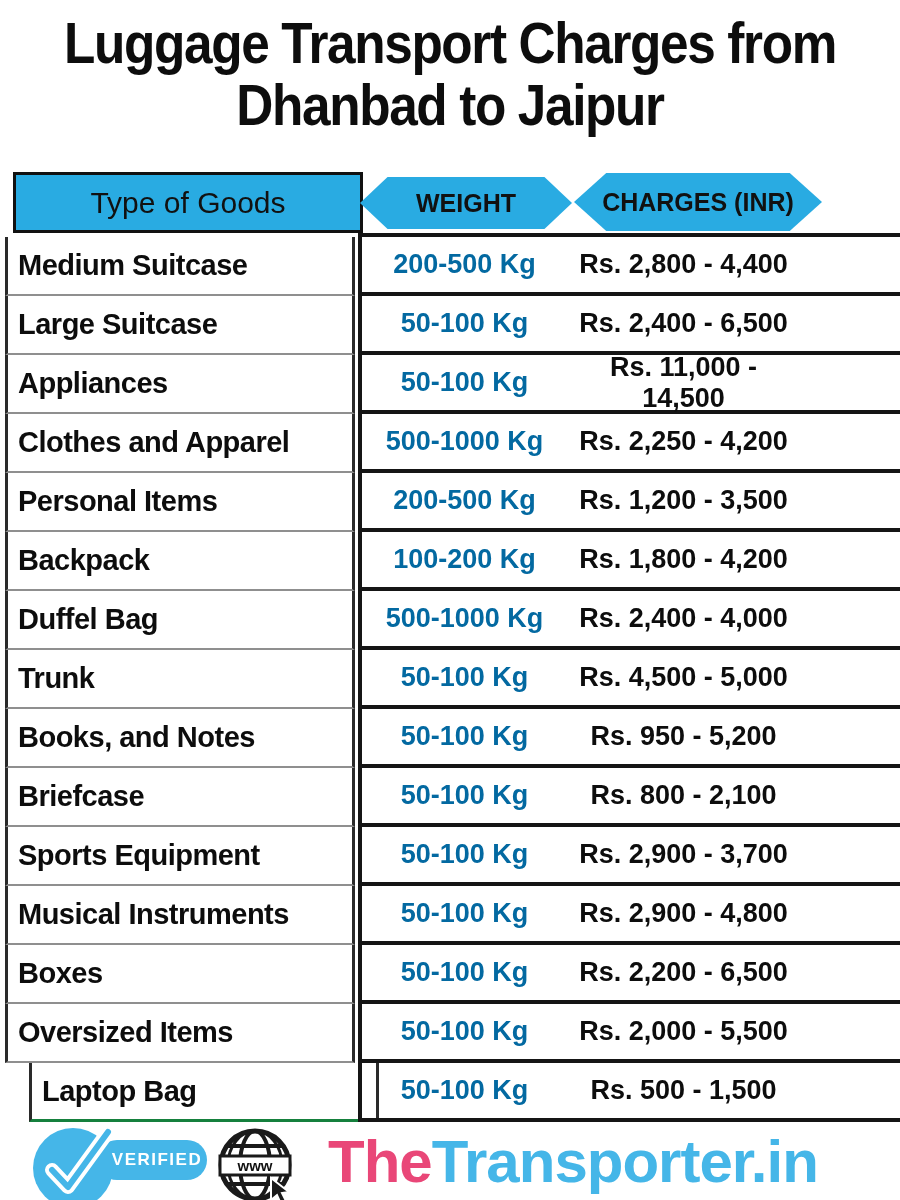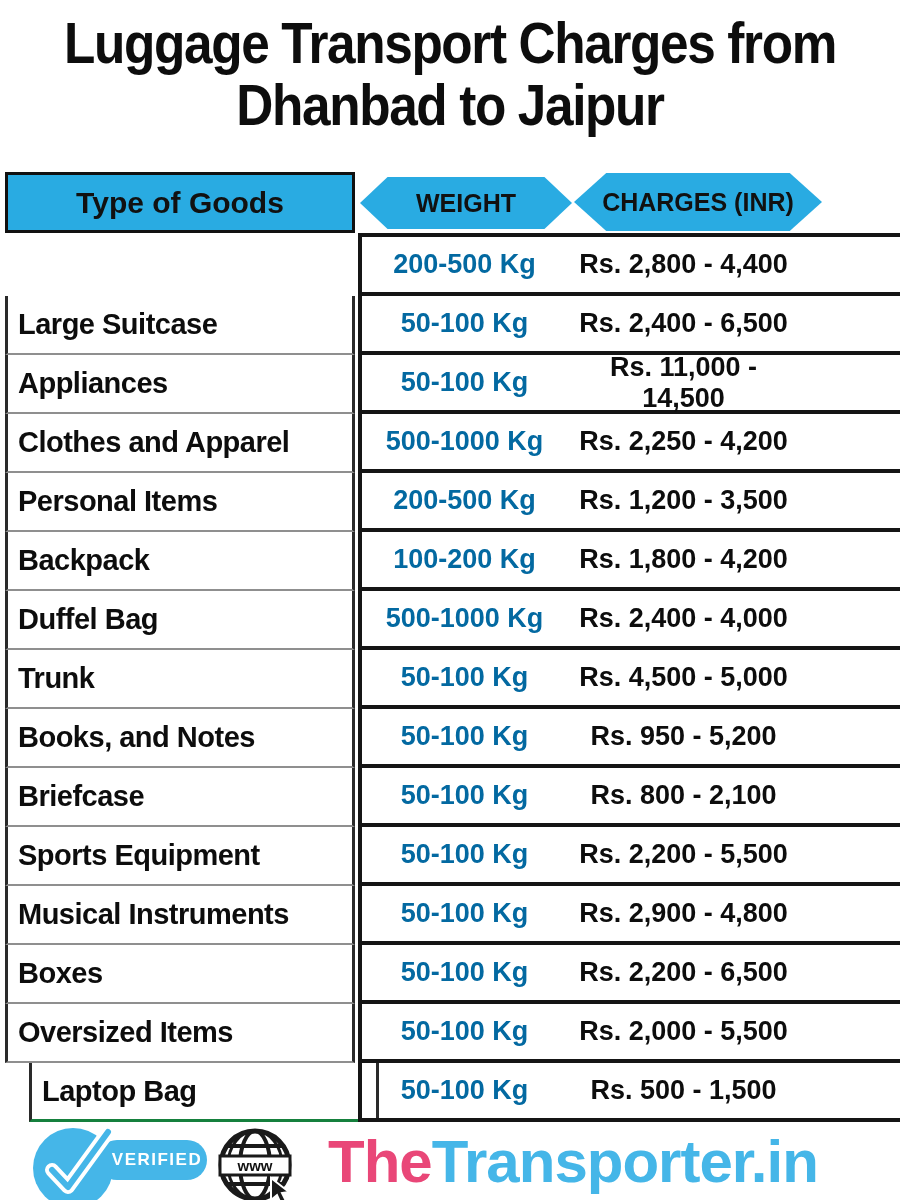--- a/index.html
+++ b/index.html
@@ -25,31 +25,31 @@
     font-size: 57px;
     line-height: 62px;
     letter-spacing: -1.5px;
     transform: scaleX(0.9);
     transform-origin: 50% 0;
   }
 
   
   .goods-header {
     position: absolute;
-    left: 5px;
+    left: 13px;
     top: 172px;
     width: 350px;
     height: 61px;
     background: #29abe2;
     border: 3px solid #111111;
     display: flex;
     align-items: center;
     justify-content: center;
     font-size: 30px;
-    font-weight: bold;
+    font-weight: normal;
     color: #111111;
   }
   .hex {
     position: absolute;
     background: #29abe2;
     clip-path: polygon(0 50%, 13% 0, 87% 0, 100% 50%, 87% 100%, 13% 100%);
     display: flex;
     align-items: center;
     justify-content: center;
     font-weight: bold;
@@ -158,20 +158,21 @@
     <span>WEIGHT</span>
   </div>
   <div class="hex hex-charges">
     <span>CHARGES (INR)</span>
   </div>
   <div class="top-rule"></div>
 
   <div class="tbody">
 
   <div class="row">
+      <div class="cell-goods">Medium Suitcase</div>
       <div class="cell-right">
         <div class="cell-weight">200-500 Kg</div>
         <div class="cell-charges">Rs. 2,800 - 4,400</div>
       </div>
     </div>
       <div class="row">
       <div class="cell-goods">Large Suitcase</div>
       <div class="cell-right">
         <div class="cell-weight">50-100 Kg</div>
         <div class="cell-charges">Rs. 2,400 - 6,500</div>
@@ -230,21 +231,21 @@
       <div class="cell-goods">Briefcase</div>
       <div class="cell-right">
         <div class="cell-weight">50-100 Kg</div>
         <div class="cell-charges">Rs. 800 - 2,100</div>
       </div>
     </div>
       <div class="row">
       <div class="cell-goods">Sports Equipment</div>
       <div class="cell-right">
         <div class="cell-weight">50-100 Kg</div>
-        <div class="cell-charges">Rs. 2,200 - 5,500</div>
+        <div class="cell-charges">Rs. 2,900 - 3,700</div>
       </div>
     </div>
       <div class="row">
       <div class="cell-goods">Musical Instruments</div>
       <div class="cell-right">
         <div class="cell-weight">50-100 Kg</div>
         <div class="cell-charges">Rs. 2,900 - 4,800</div>
       </div>
     </div>
       <div class="row">

